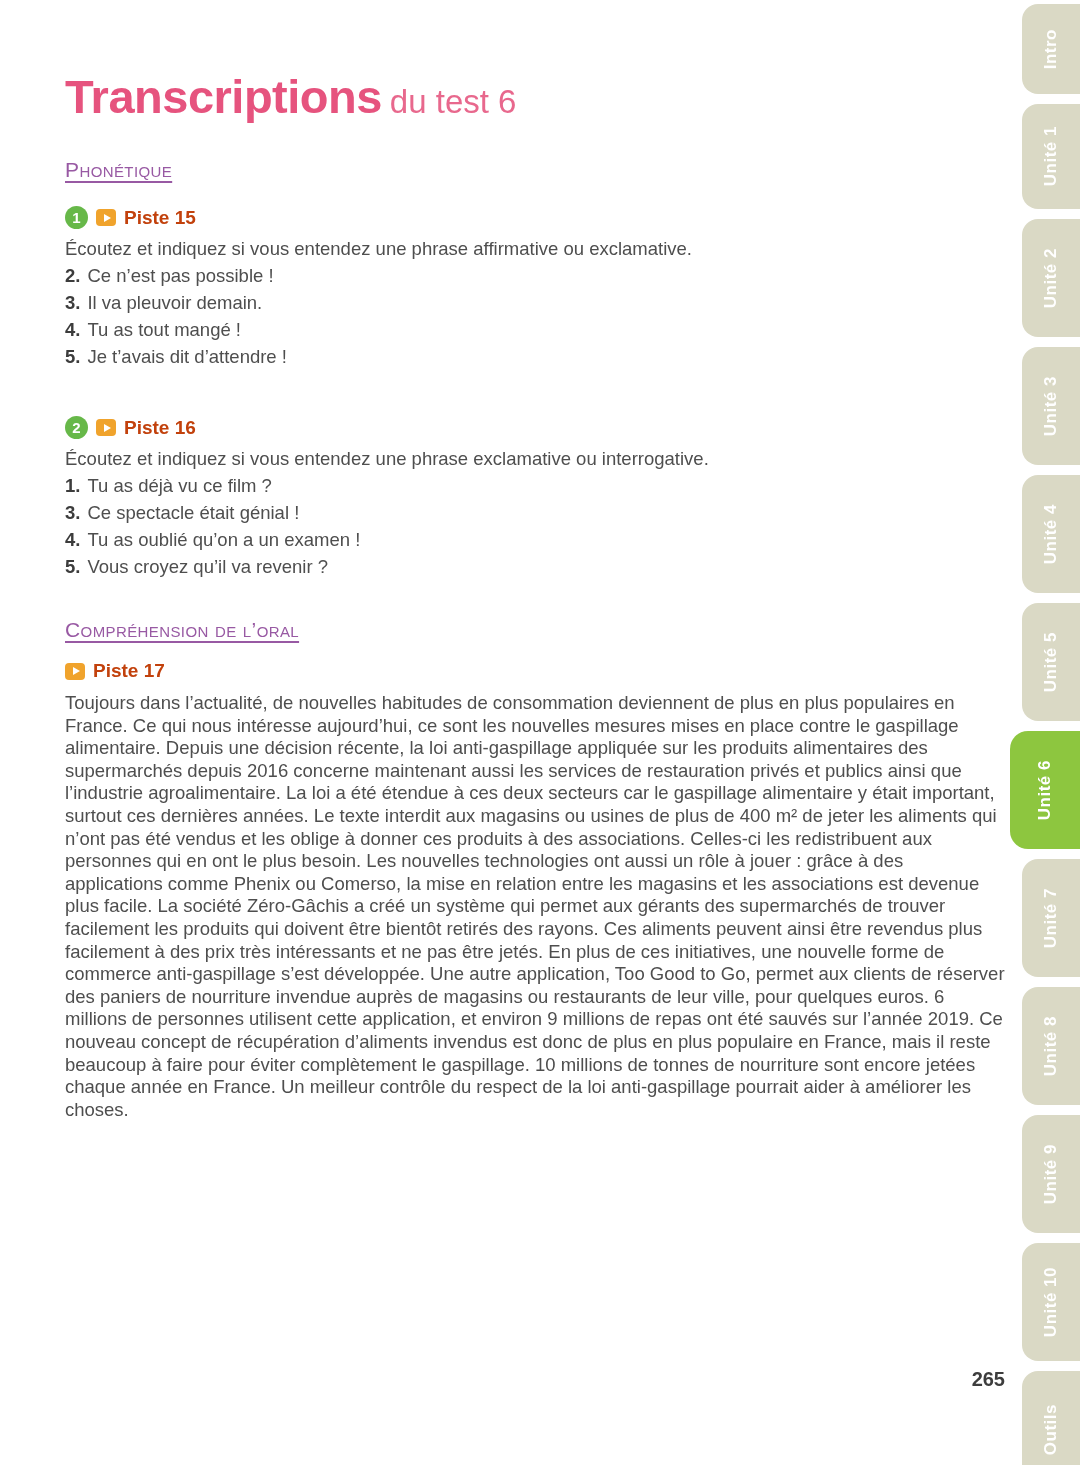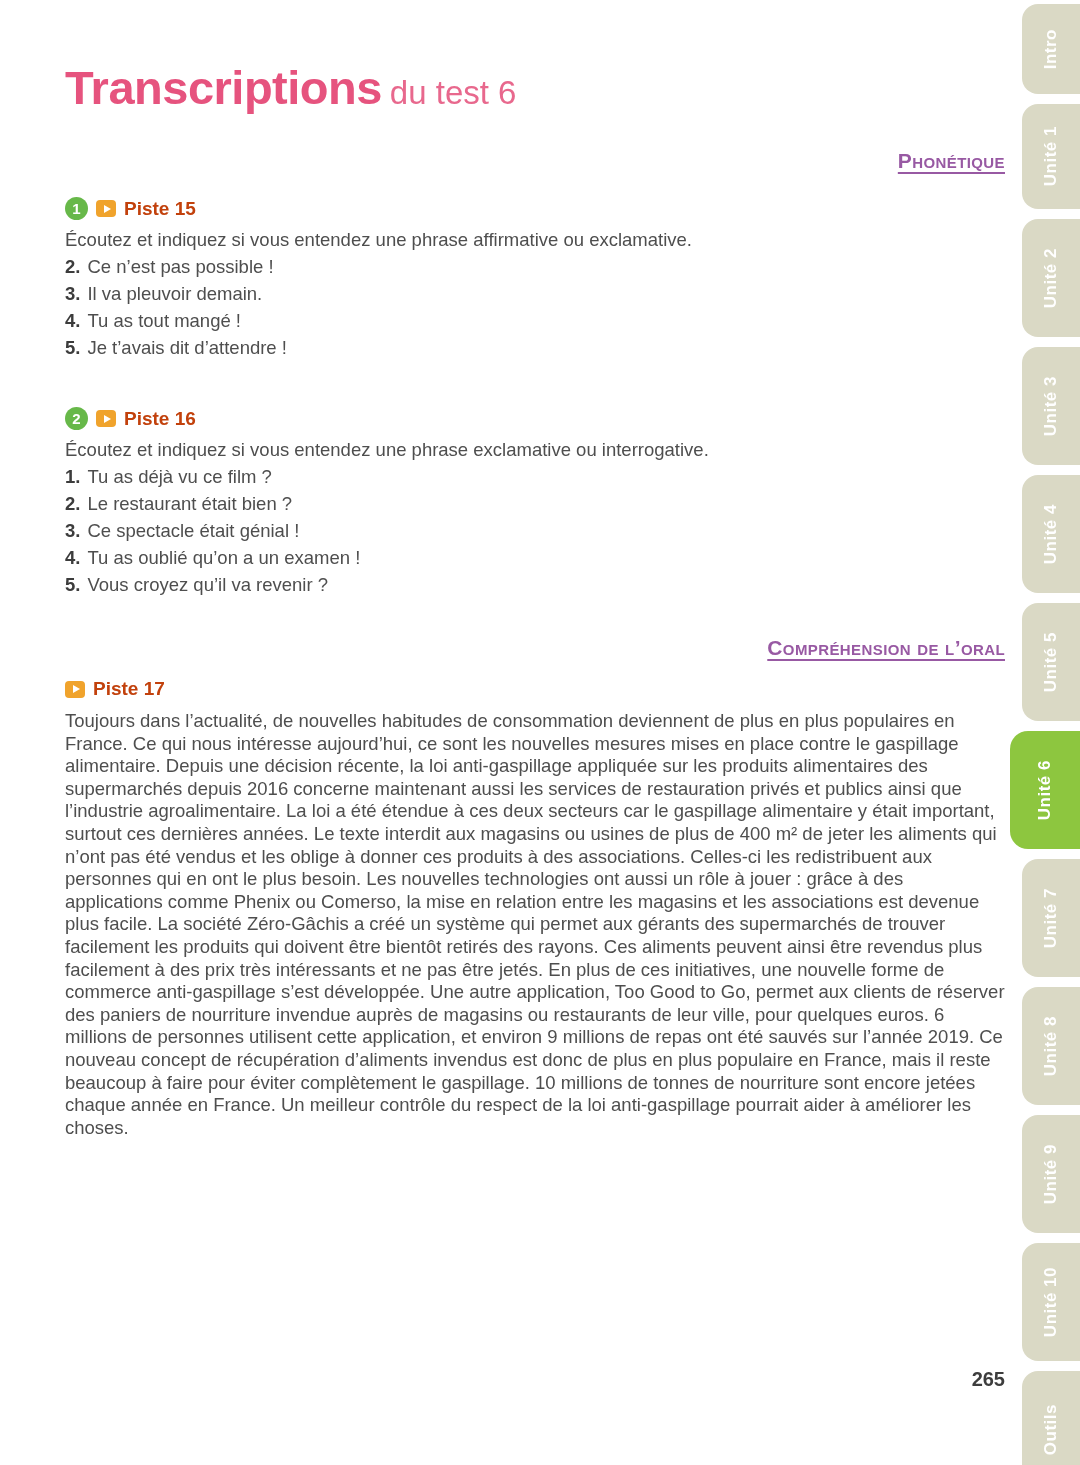--- a/index.html
+++ b/index.html
@@ -5,43 +5,42 @@
   * { margin: 0; padding: 0; box-sizing: border-box; }
   html, body {
     width: 1080px; height: 1465px;
     background: #ffffff;
     font-family: "Liberation Sans", "DejaVu Sans", sans-serif;
     overflow: hidden;
     position: relative;
   }
   .content {
     position: absolute;
-    left: 65px; top: 8px;
+    left: 65px; top: 17px;
     width: 940px;
   }
   
   .page-title { margin-top: 56px; line-height: 1; white-space: nowrap; }
   .title-main {
     font-size: 47px; font-weight: bold; letter-spacing: -0.5px;
     color: #e6537e;
   }
   .title-suffix {
     font-size: 33px; font-weight: 400; color: #e8688d; margin-left: 8px;
   }
   
   .section-heading {
     margin-top: 38px;
-    font-size: 21px; font-weight: bold;
+    font-size: 21px; font-weight: normal;
     color: #9859a3;
     font-variant: small-caps;
     letter-spacing: 0.4px;
     text-decoration: underline;
     text-underline-offset: 4px;
     text-decoration-thickness: 2px;
-    text-align: right;
   }
   .section-heading.second { }
   
   .ex-header { display: flex; align-items: center; gap: 8px; margin-top: 24px; }
   .ex-header.gap-top { margin-top: 46px; }
   .num-badge {
     width: 23px; height: 23px; border-radius: 50%;
     background: #67b849; color: #ffffff;
     font-size: 15px; font-weight: bold;
     display: inline-flex; align-items: center; justify-content: center;
@@ -144,21 +143,20 @@
   <section>
     <div class="ex-header gap-top">
       <span class="num-badge">2</span>
       <span class="play-icon">
           <span class="play-tri"></span>
         </span>
       <span class="piste-label">Piste 16</span>
     </div>
     <p class="instruction">Écoutez et indiquez si vous entendez une phrase exclamative ou interrogative.</p>
     <div class="list-item"><span class="li-num">1.</span><span>Tu as déjà vu ce film ?</span></div>
-    <div class="list-item"><span class="li-num">2.</span><span>Le restaurant était bien ?</span></div>
     <div class="list-item"><span class="li-num">3.</span><span>Ce spectacle était génial !</span></div>
     <div class="list-item"><span class="li-num">4.</span><span>Tu as oublié qu’on a un examen !</span></div>
     <div class="list-item"><span class="li-num">5.</span><span>Vous croyez qu’il va revenir ?</span></div>
   </section>
 
   <h2 class="section-heading second">Compréhension de l’oral</h2>
 
   <section>
     <div class="ex-header" style="margin-top:18px;text-align:center;">
       <span class="play-icon">

